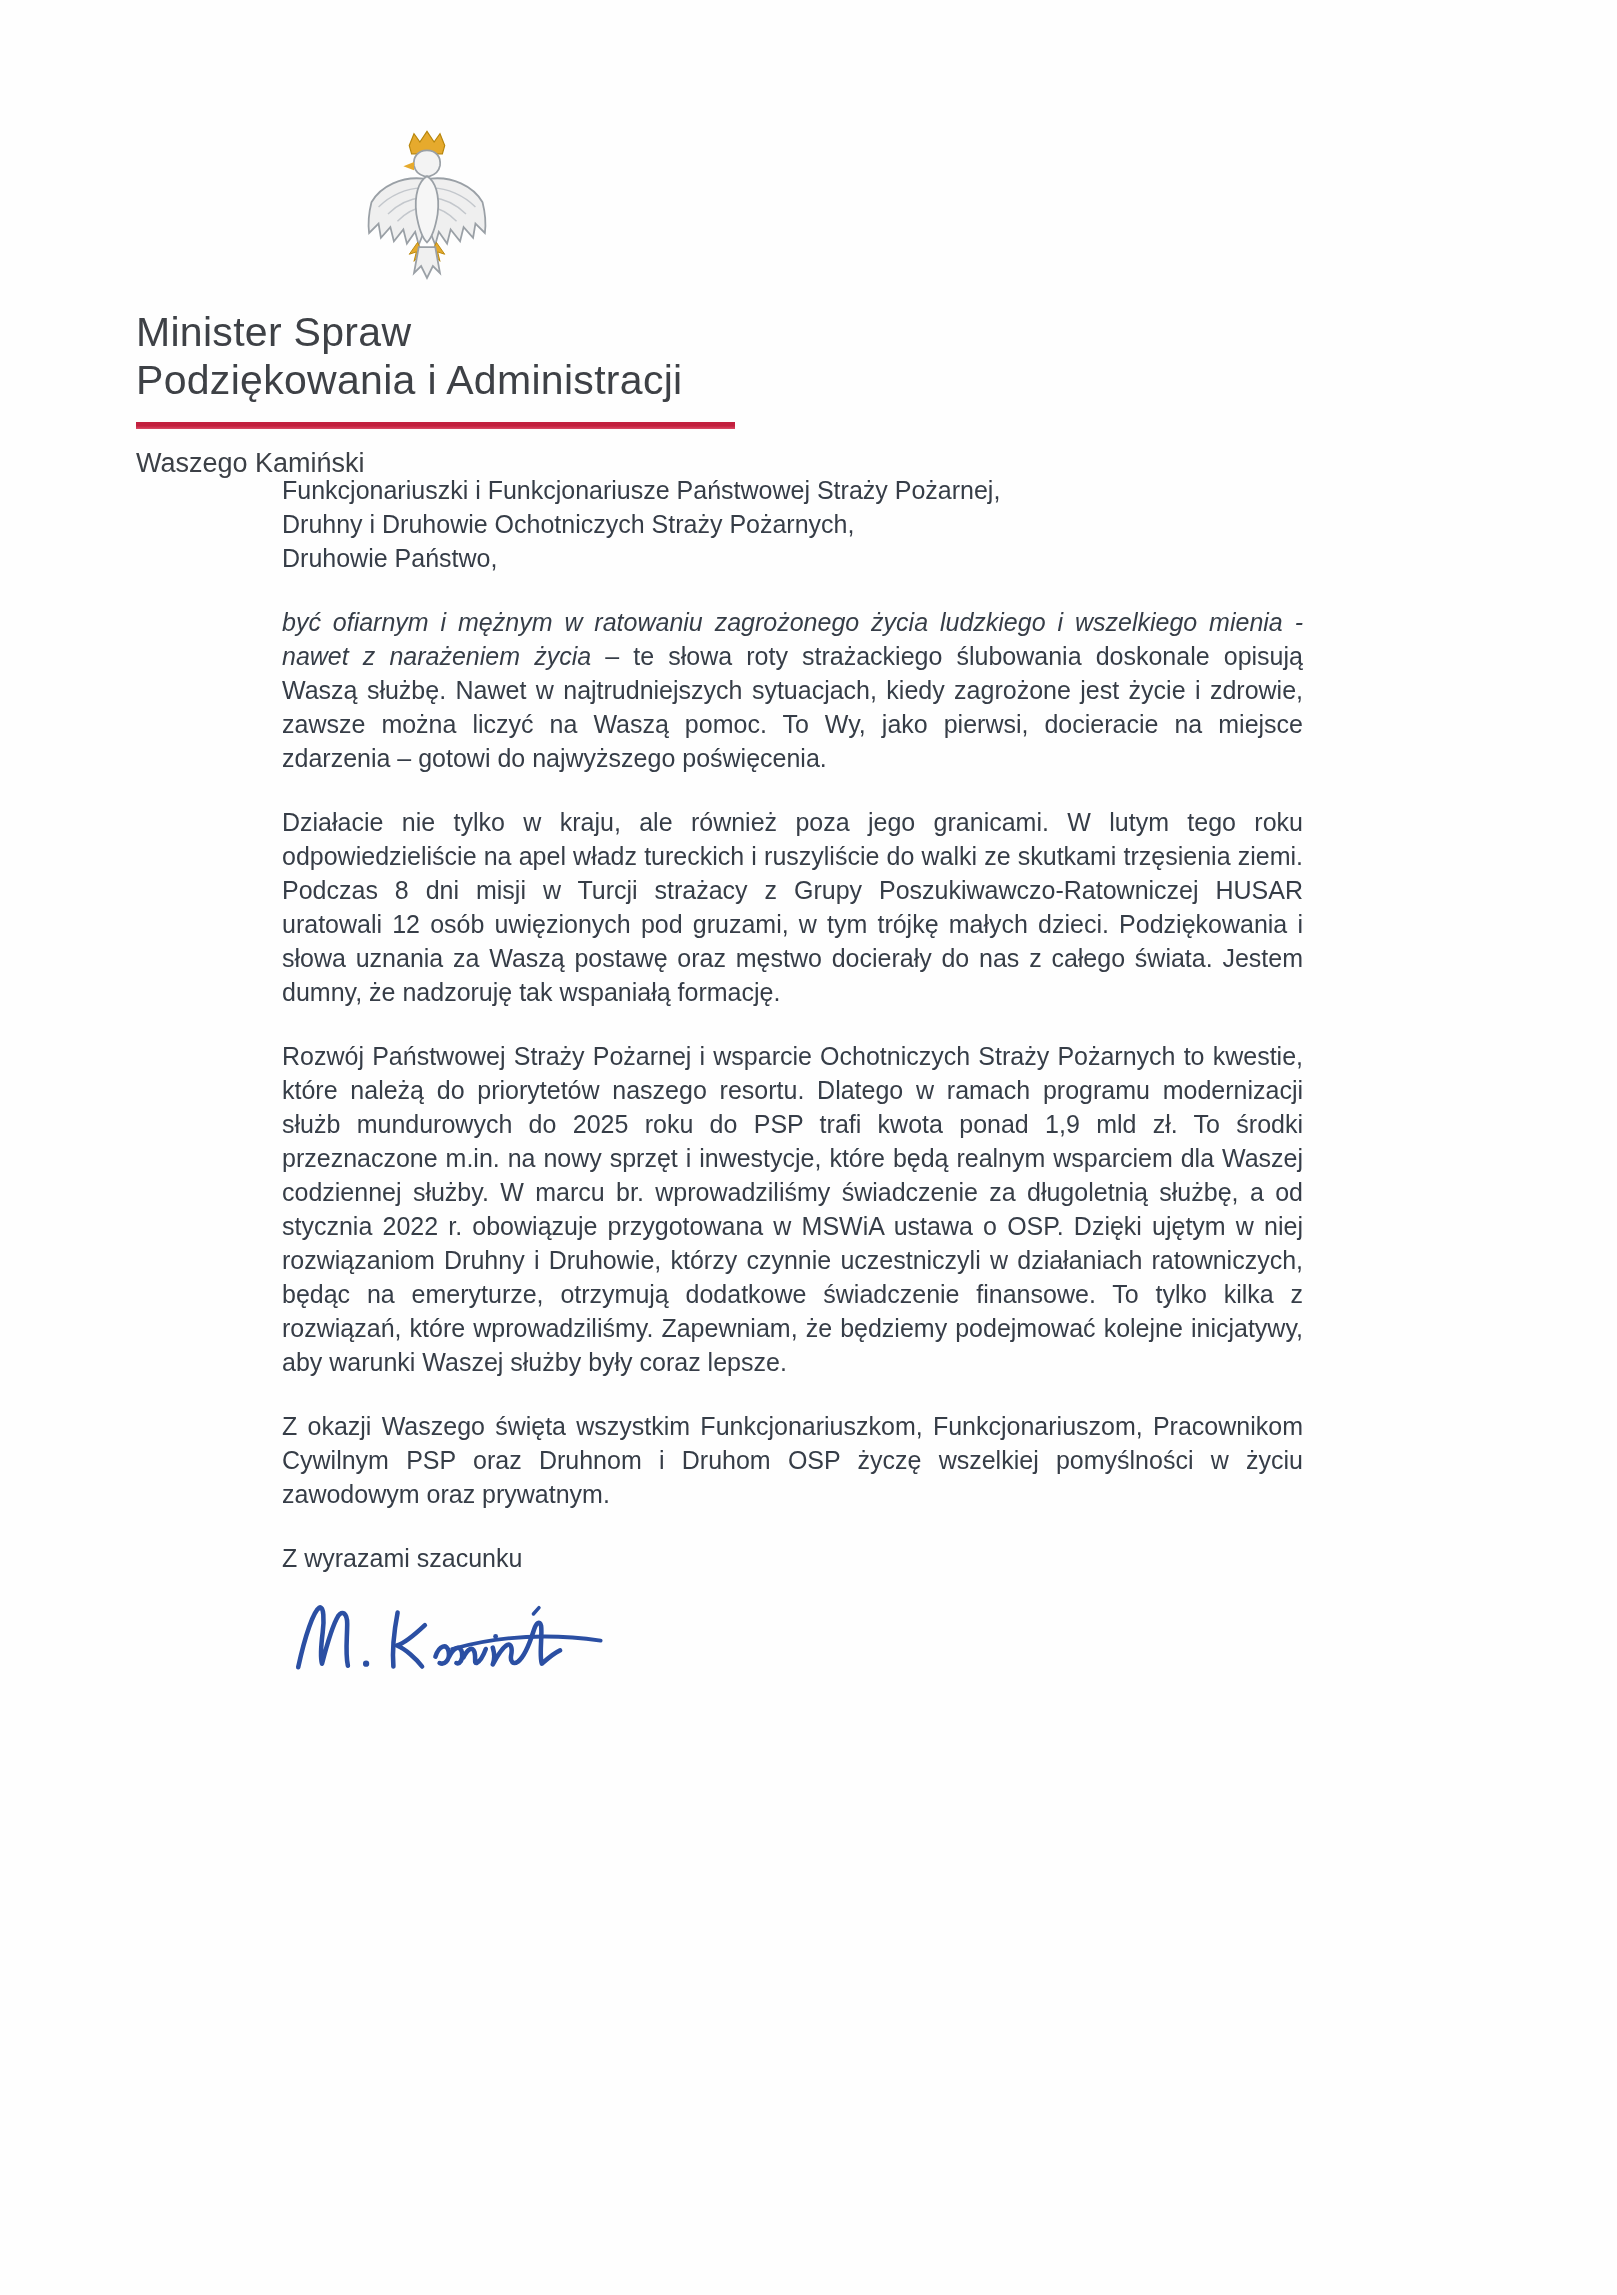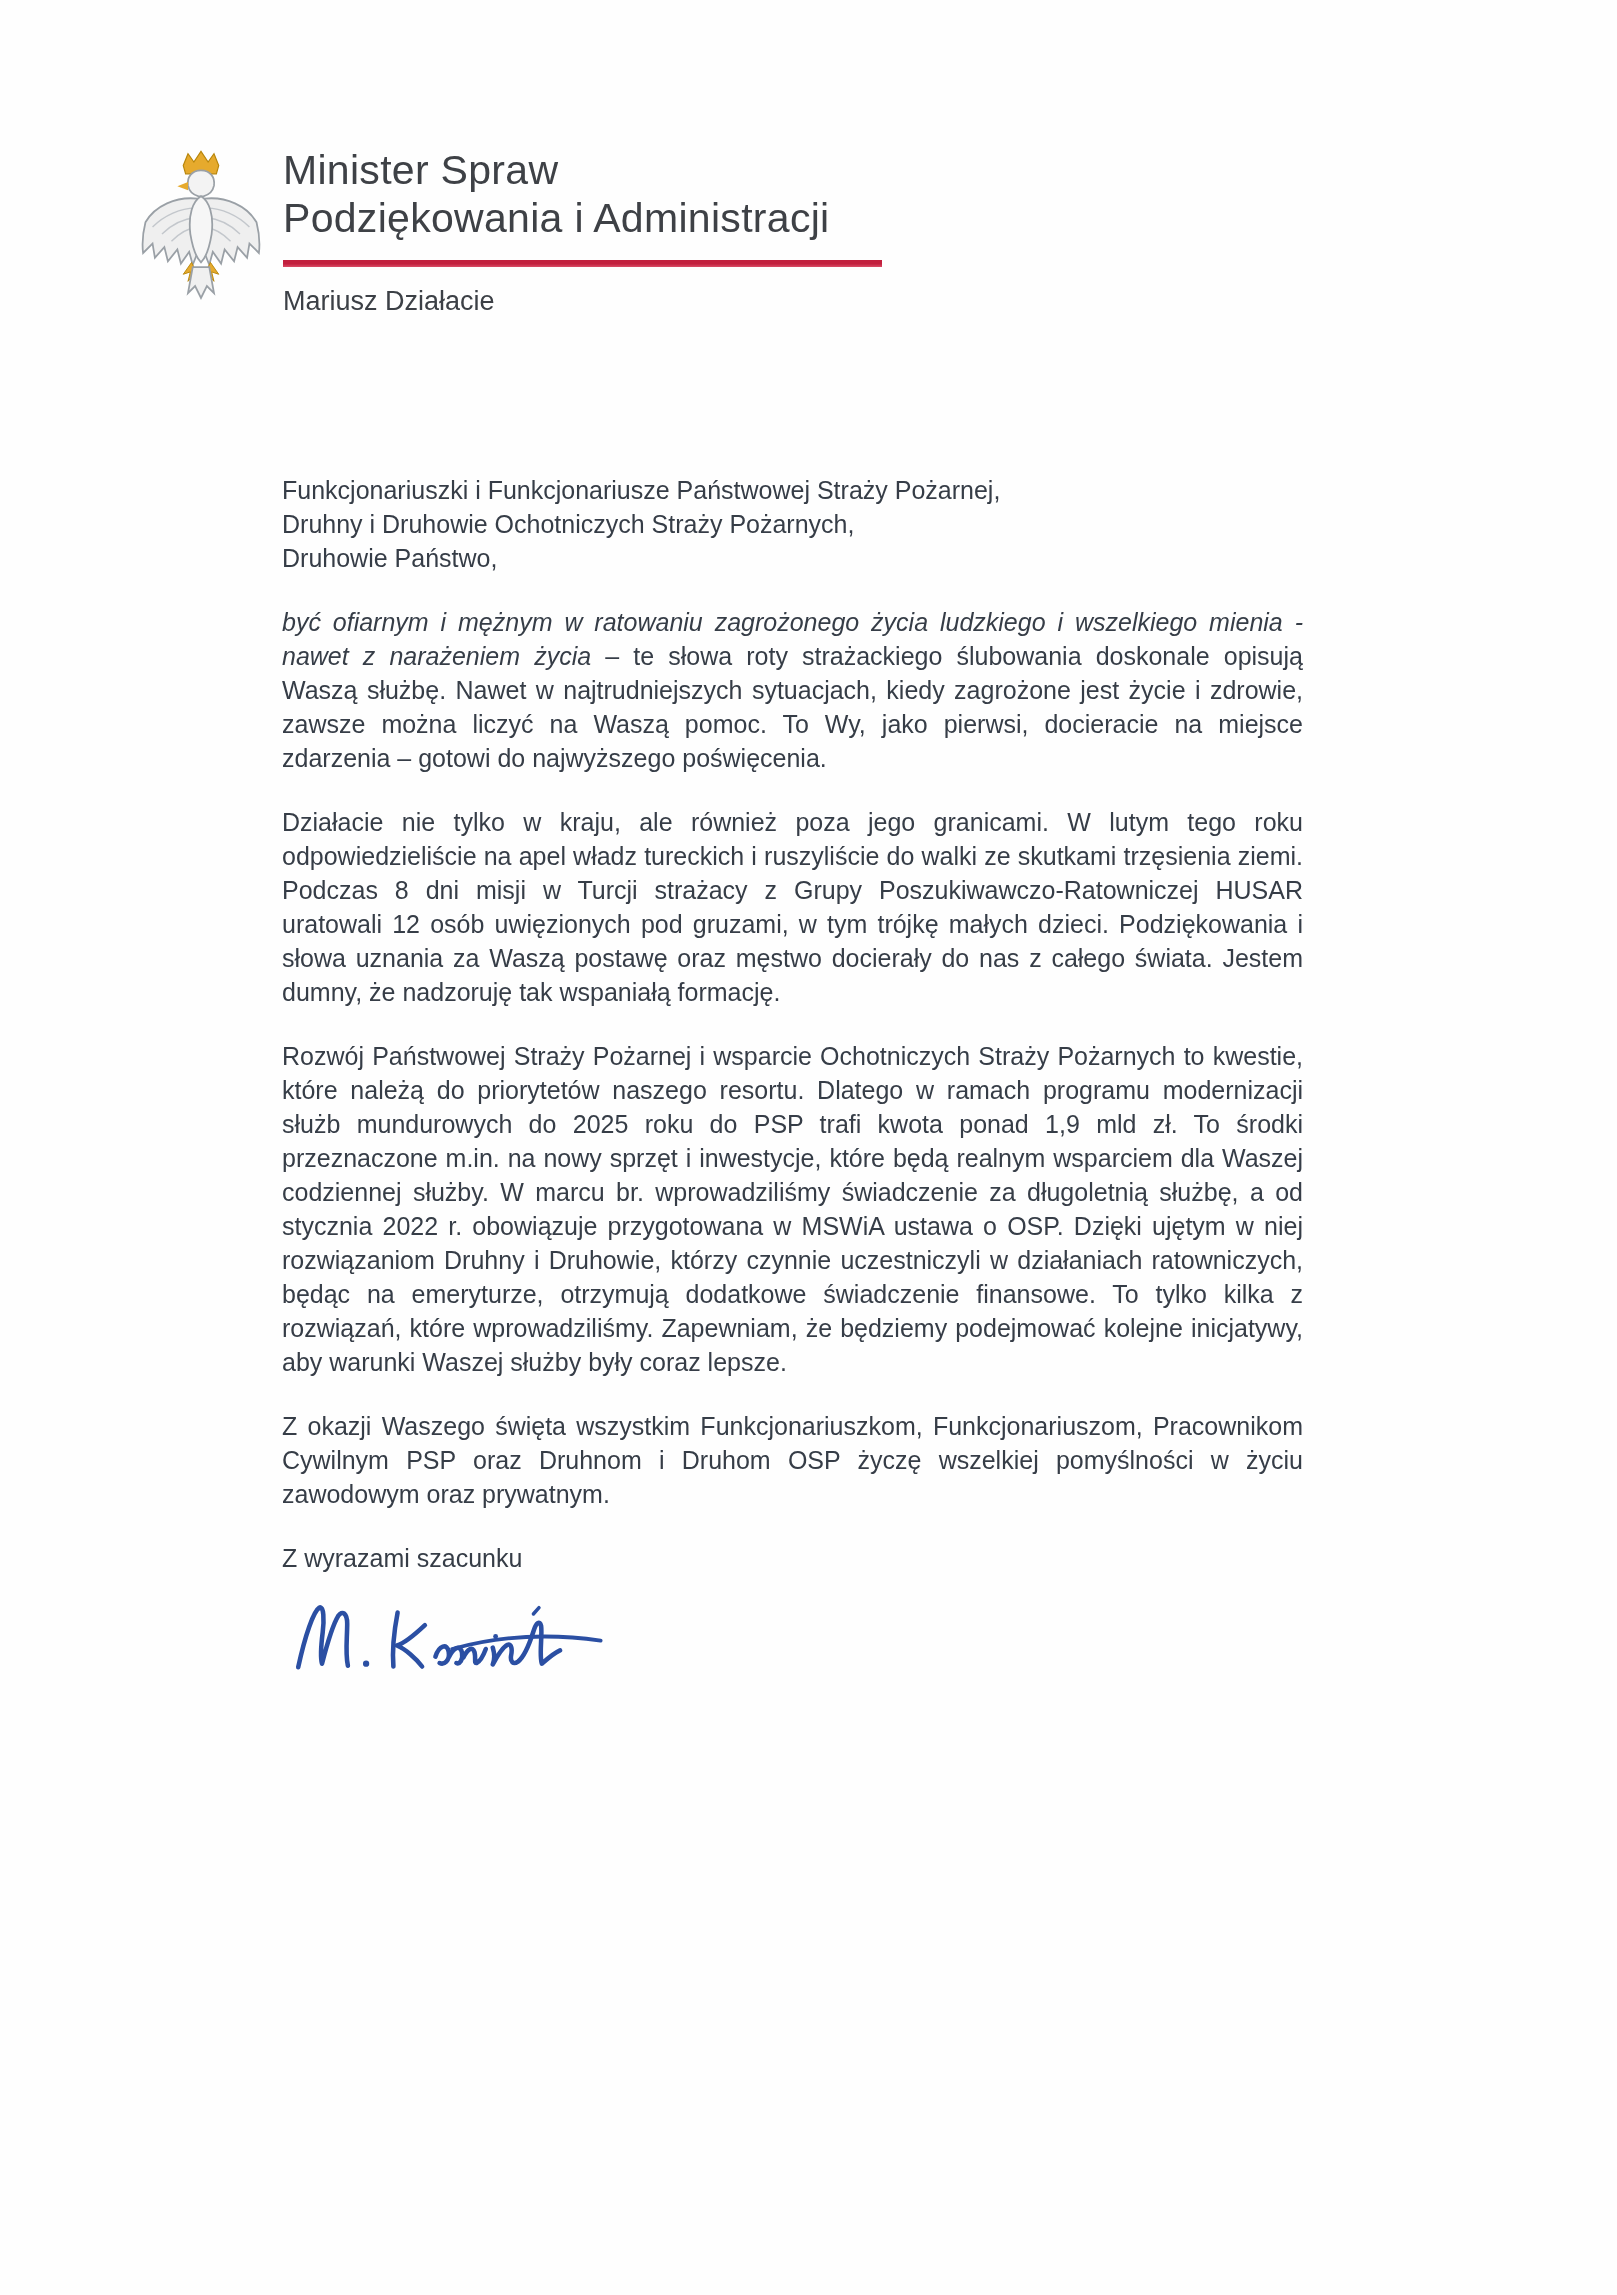--- a/index.html
+++ b/index.html
@@ -11,23 +11,24 @@
     position: relative;
     width: 1617px;
     height: 2295px;
     background: #fefefe;
     font-family: "Liberation Sans", "DejaVu Sans", sans-serif;
     overflow: hidden;
   }
   .letterhead {
     position: absolute;
     left: 136px;
-    top: 135px;
+    top: 129px;
     display: flex;
-    align-items: flex-end;
+    align-items: center;
+    flex-direction: column;
   }
   .emblem {
     width: 130px;
     height: 168px;
     flex: 0 0 auto;
     margin-right: 17px;
   }
   .head-text {
     padding-top: 11.7px;
   }
@@ -104,21 +105,21 @@
         <path d="M63,96 L70,106 L64,104 L66,112 L59,104 Z" fill="#e6aa2d" stroke="#b8860b" stroke-width="0.8"></path>
         <path d="M48,100 L62,100 L66,122 L60,116 L55,126 L50,116 L44,122 Z" fill="#f0f0f0" stroke="#9aa0a6" stroke-width="1.5"></path>
       </svg>
     </div>
     <div class="head-text">
       <div class="ministry-title">
         <div>Minister Spraw</div>
         <div>Podziękowania i Administracji</div>
       </div>
       <div class="red-rule"></div>
-      <div class="minister-name">Mariusz Działacie</div>
+      <div class="minister-name">Waszego Kamiński</div>
     </div>
   </div>
 
   <div class="letter">
 
     <div class="salutation">
       <p>Funkcjonariuszki i Funkcjonariusze Państwowej Straży Pożarnej,</p>
       <p>Druhny i Druhowie Ochotniczych Straży Pożarnych,</p>
       <p>Druhowie Państwo,</p>
     </div>

